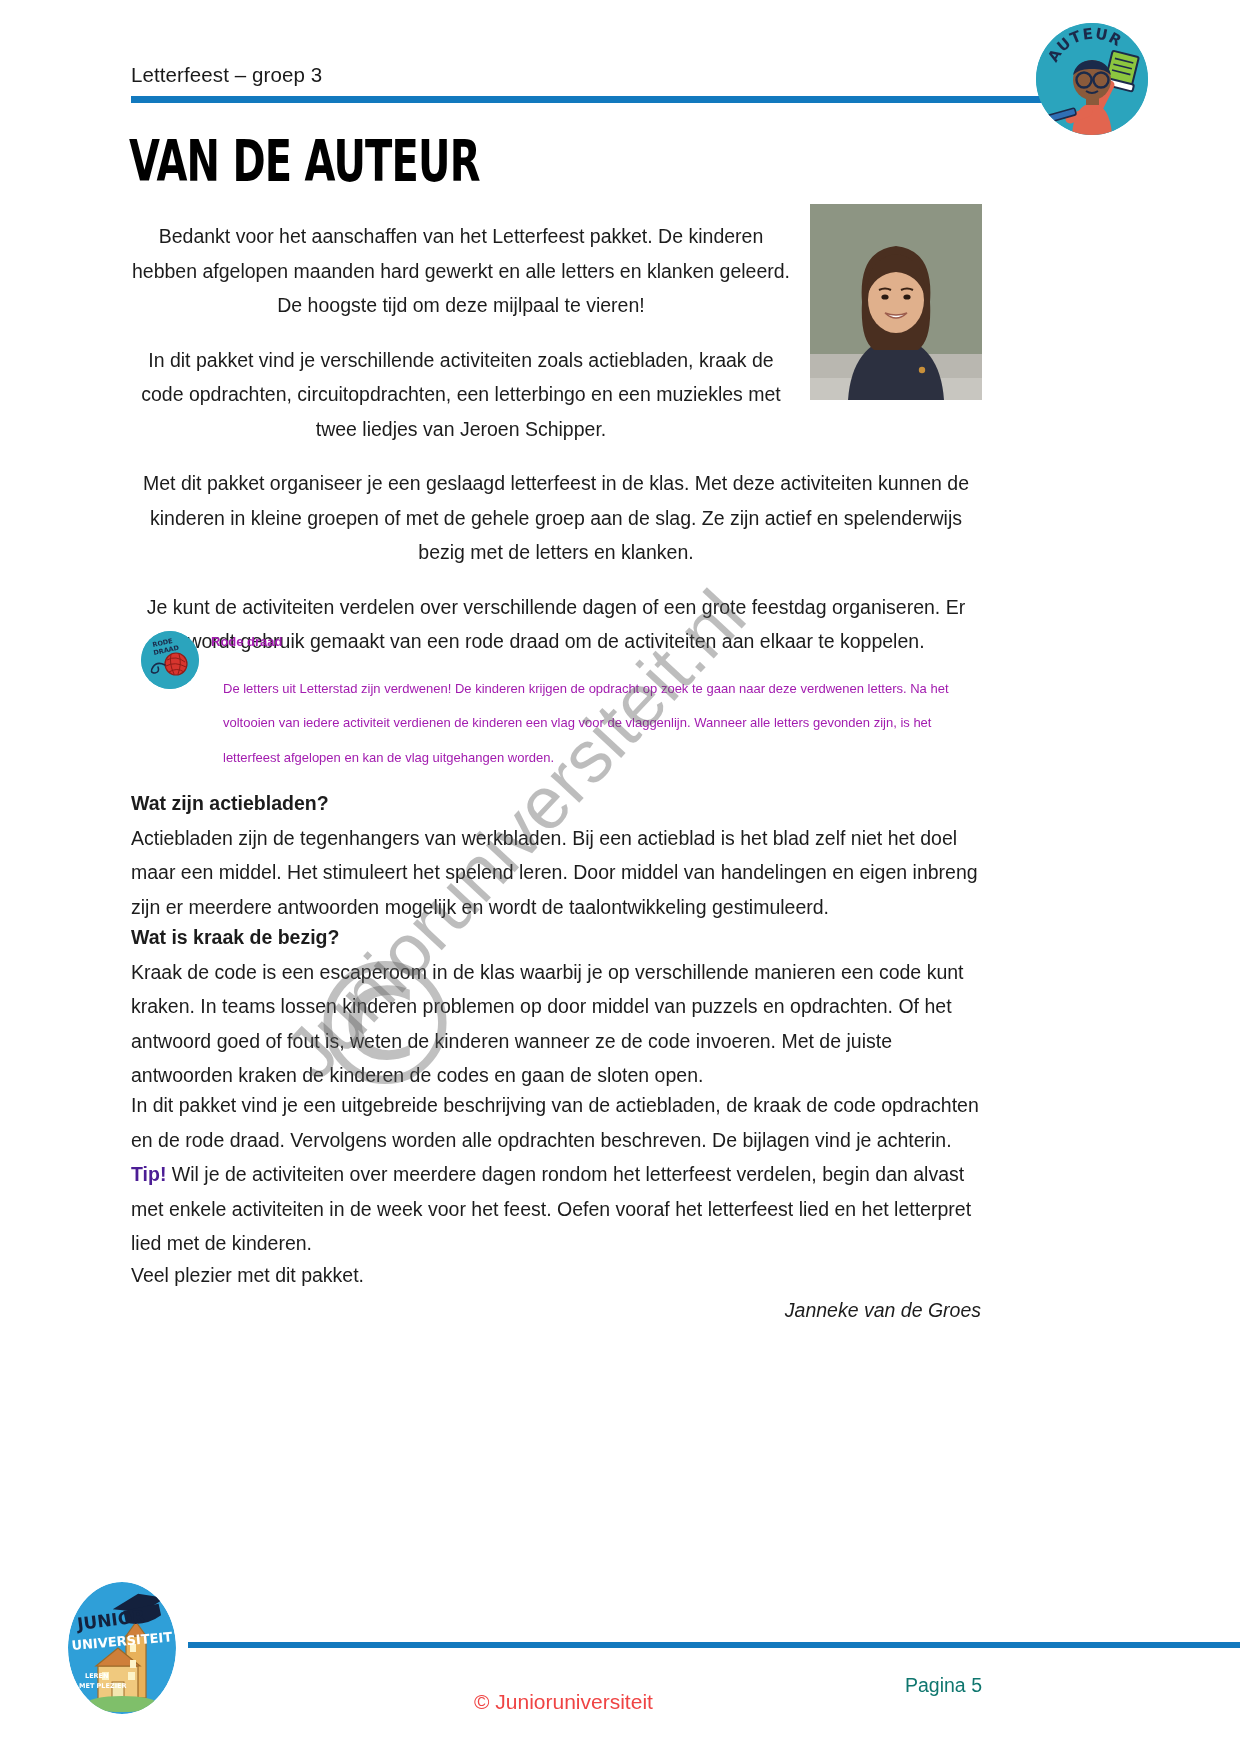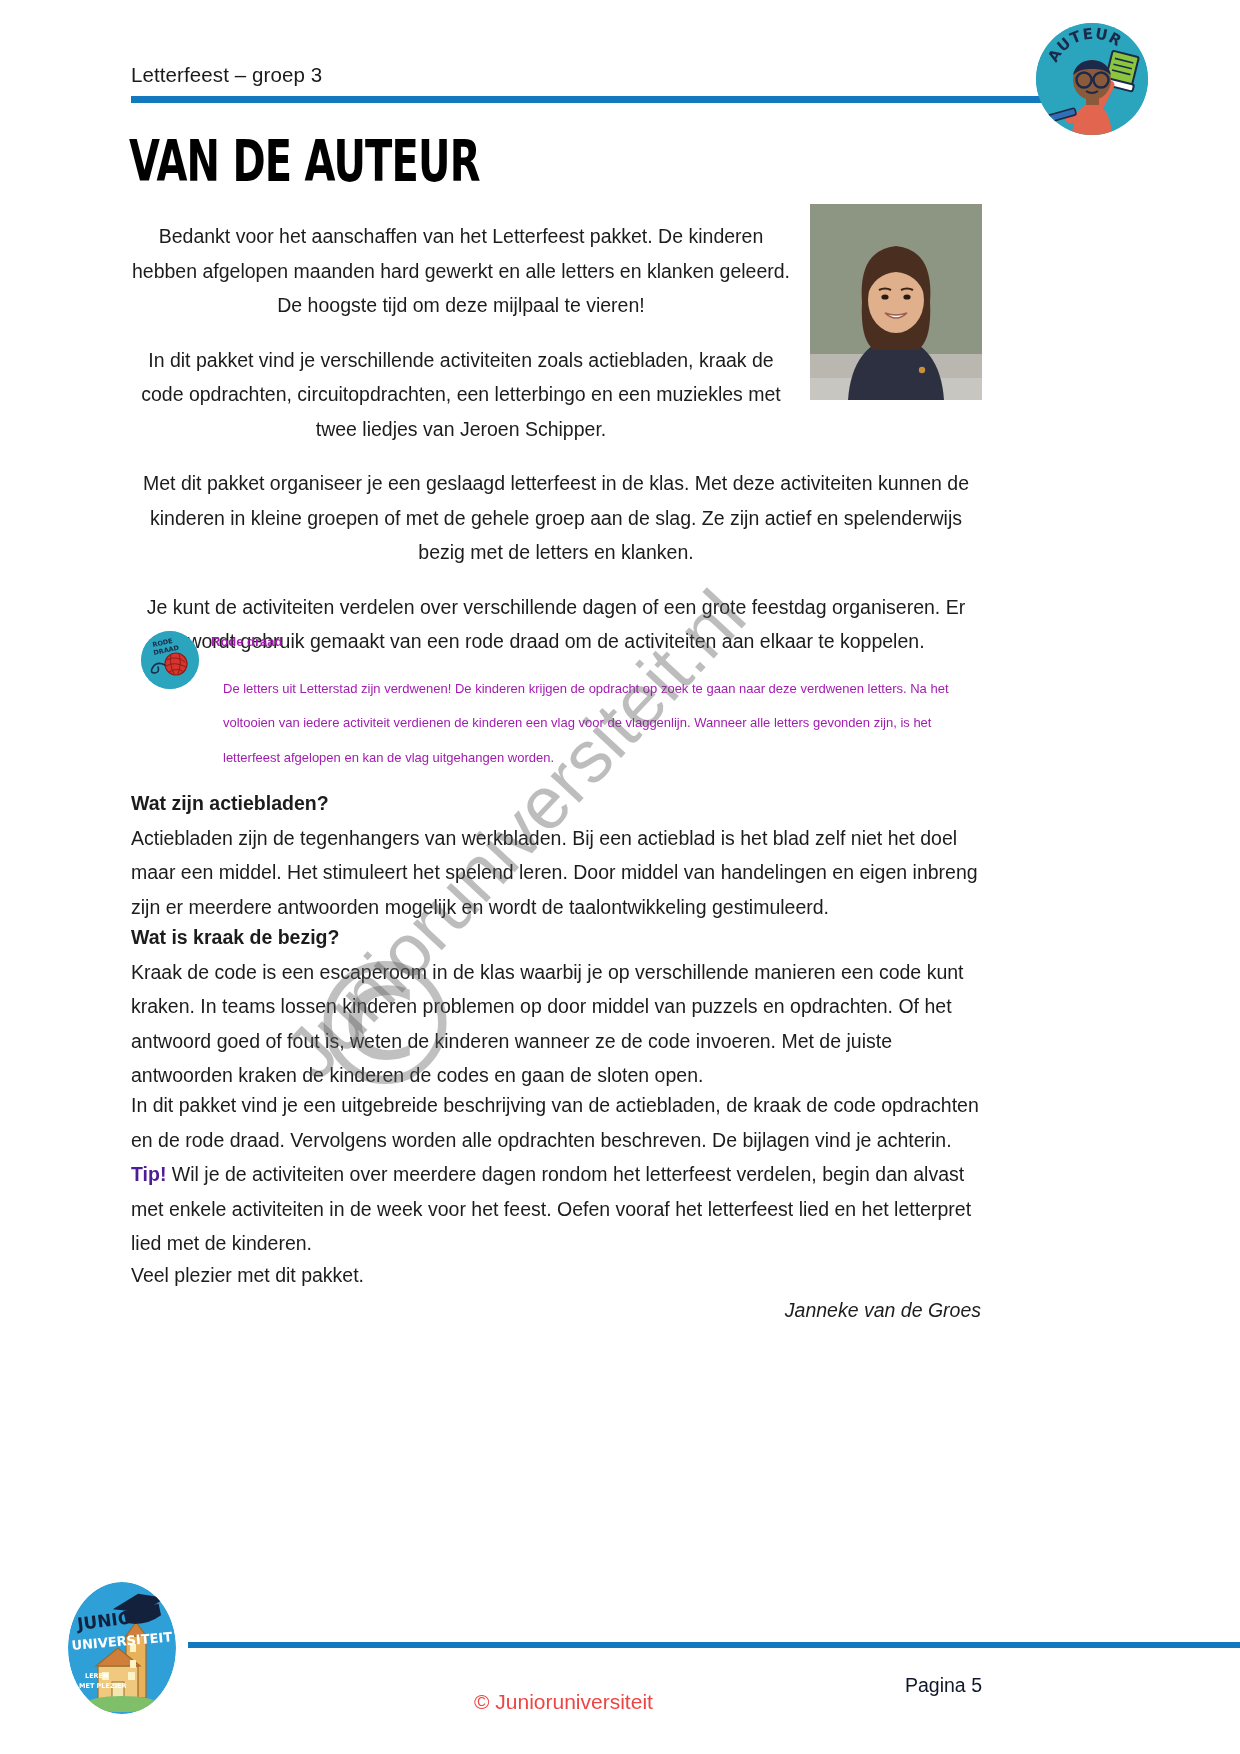--- a/index.html
+++ b/index.html
@@ -109,21 +109,21 @@
     position:absolute;left:68px;top:16px;width:108px;height:132px;
     border-radius:50%/50%;
     overflow:hidden;
   }
   .footer-copy{
     position:absolute;left:474px;top:124px;
     font-size:21px;color:#ef4444;
   }
   .footer-page{
     position:absolute;left:905px;top:108px;
-    font-size:19.5px;color:#0f172a;
+    font-size:19.5px;color:#0f766e;
   }
 </style>
 </head>
 <body>
 
 <div class="page">
 
   <div class="header">
     <div class="header-text">Letterfeest – groep 3</div>
     <div class="header-rule"></div>

